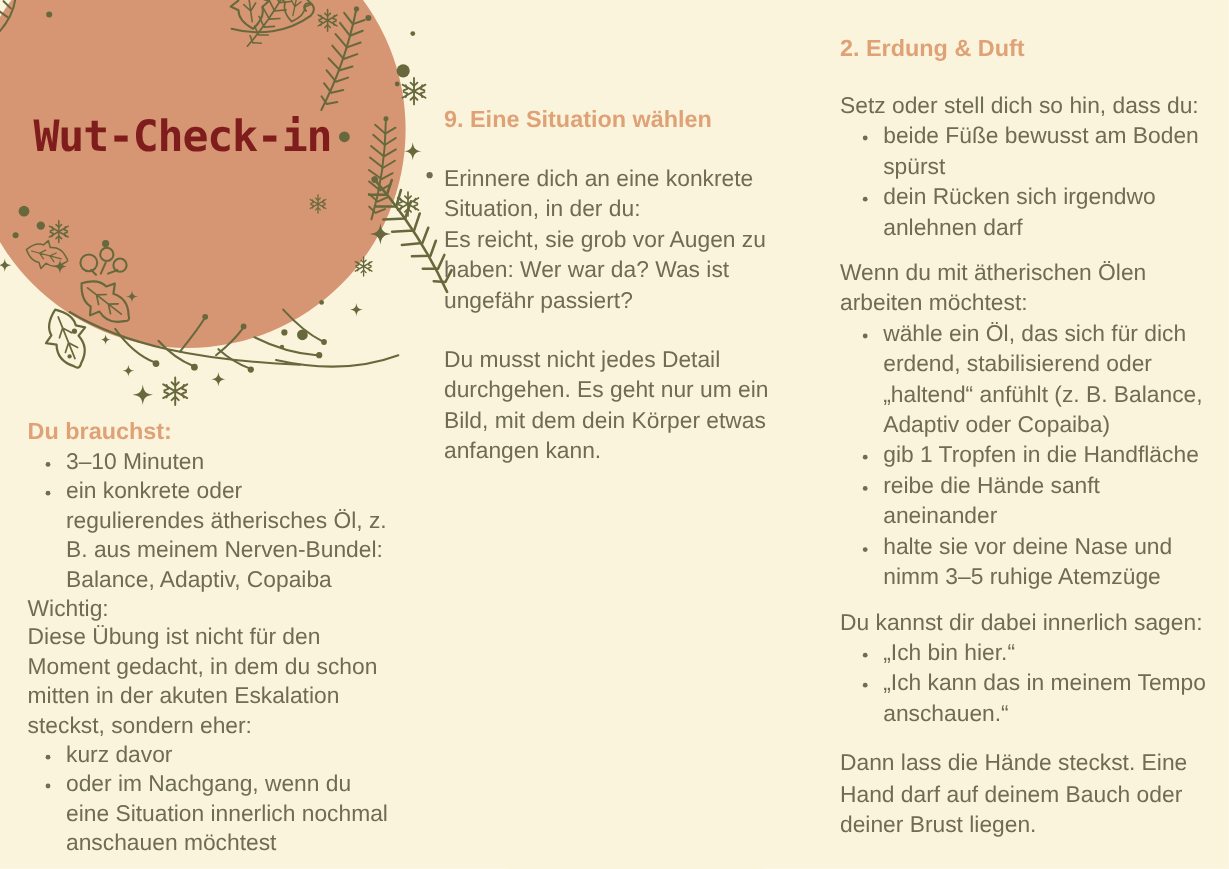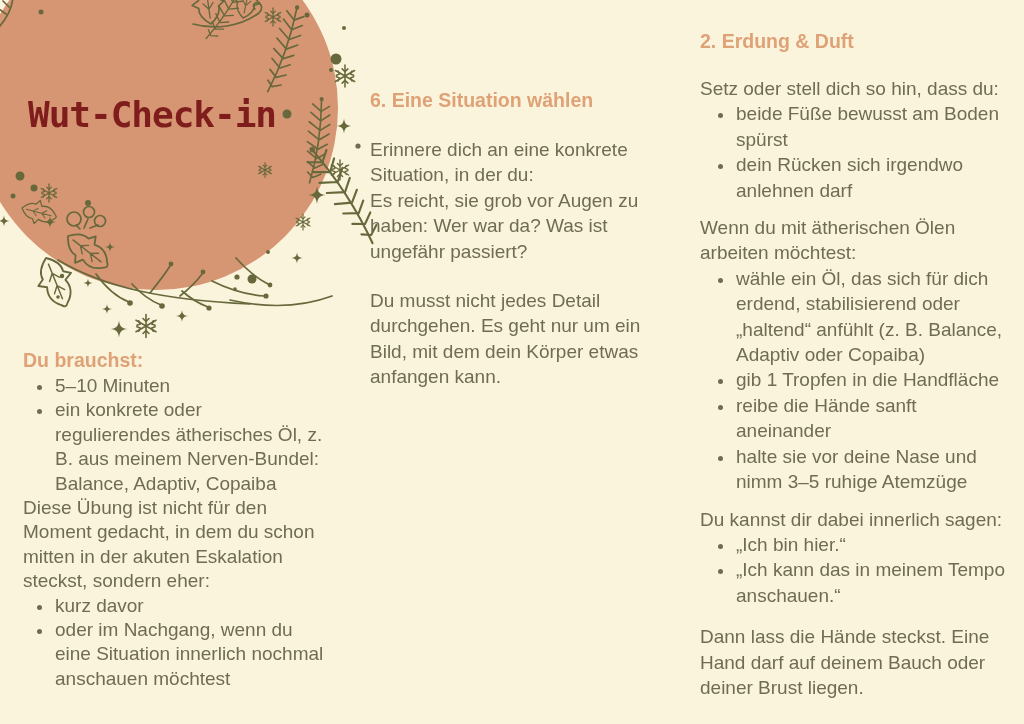--- a/index.html
+++ b/index.html
@@ -151,40 +151,41 @@
     <circle class="fl" cx="235" cy="289" r="1.8"></circle>
     <circle class="fl" cx="268" cy="252" r="2"></circle>
     <circle class="fl2" cx="358" cy="146" r="2.6"></circle>
   </svg>
 
   <div class="title">Wut-Check-in</div>
 
   <div class="col col-left">
     <h2>Du brauchst:</h2>
     <ul>
-      <li>5–10 Minuten</li>
+      <li>3–10 Minuten</li>
       <li>ein konkrete oder
 regulierendes ätherisches Öl, z.
 B. aus meinem Nerven-Bundel:
 Balance, Adaptiv, Copaiba</li>
     </ul>
+    <p>Wichtig:</p>
     <p>Diese Übung ist nicht für den
 Moment gedacht, in dem du schon
 mitten in der akuten Eskalation
 steckst, sondern eher:</p>
     <ul>
       <li>kurz davor</li>
       <li>oder im Nachgang, wenn du
 eine Situation innerlich nochmal
 anschauen möchtest</li>
     </ul>
   </div>
 
   <div class="col col-mid">
-    <h2>6. Eine Situation wählen</h2>
+    <h2>9. Eine Situation wählen</h2>
     <p>Erinnere dich an eine konkrete
 Situation, in der du:</p>
     <p class="mb24">Es reicht, sie grob vor Augen zu
 haben: Wer war da? Was ist
 ungefähr passiert?</p>
     <p>Du musst nicht jedes Detail
 durchgehen. Es geht nur um ein
 Bild, mit dem dein Körper etwas
 anfangen kann.</p>
   </div>

